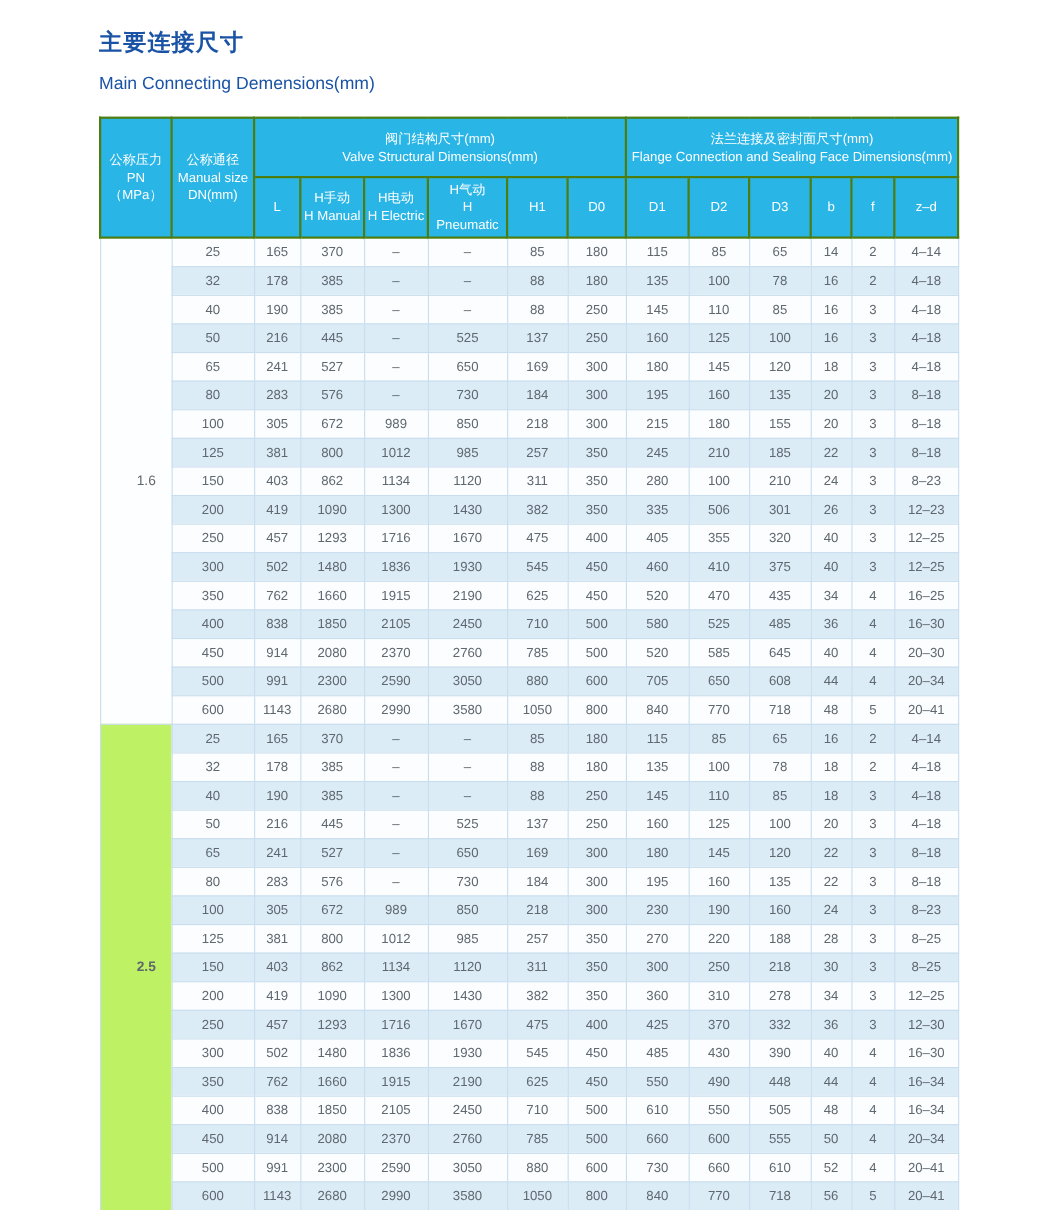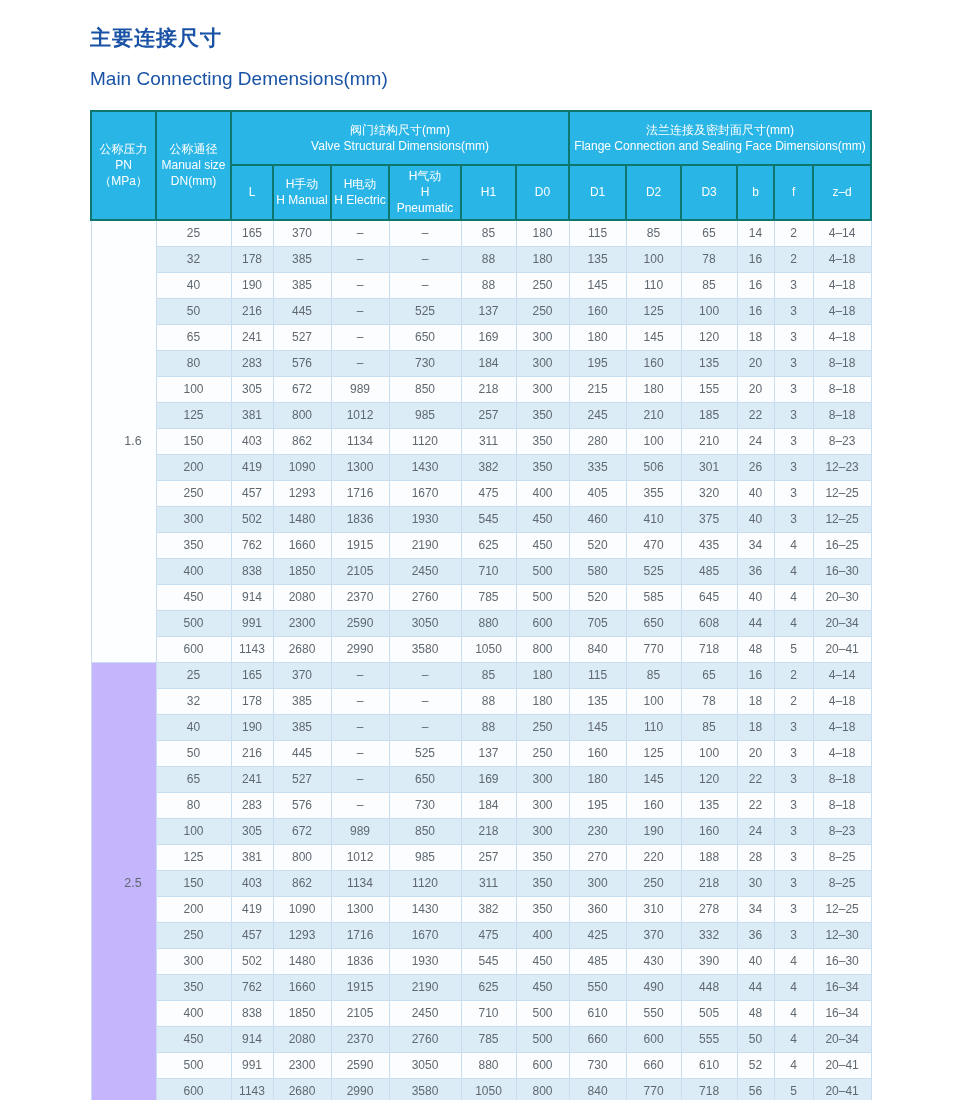--- a/index.html
+++ b/index.html
@@ -1,37 +1,37 @@
 <!DOCTYPE html>
 <html><head>
 <meta charset="utf-8">
 <style>
   html,body{margin:0;padding:0;background:#ffffff;}
   body{width:960px;height:1100px;font-family:"Liberation Sans",sans-serif;box-sizing:border-box;}
   .page{width:798px;box-sizing:border-box;padding:24px 90px 0 90px;}
   .title-zh{font-size:21px;font-weight:bold;color:#1a53a5;margin:0 0 6px 0;letter-spacing:1px;}
-  .title-en{font-size:19px;color:#1a53a5;margin:16px 0 20px 0;}
+  .title-en{font-size:16px;color:#1a53a5;margin:16px 0 20px 0;}
   table.spec{border-collapse:collapse;table-layout:fixed;width:780px;border:1px solid #a9c6d6;}
   table.spec thead th{
     background:#29b5e6;color:#ffffff;font-weight:normal;
-    border:2px solid #0f766e;font-size:12px;line-height:1.35;
+    border:2px solid #4d7c0f;font-size:12px;line-height:1.35;
     padding:2px 1px;text-align:center;vertical-align:middle;
   }
   table.spec thead tr.tier1 th{height:48px;}
   table.spec thead tr.tier2 th{height:42px;}
   table.spec thead th.span2{height:auto;}
   table.spec tbody td{
     border:1px solid #c8dded;color:#5f686f;font-size:12px;
     text-align:center;vertical-align:middle;height:25px;padding:0 1px;
     background:#fcfdff;
   }
   table.spec tbody tr.alt td{background:#dcecf7;}
   table.spec tbody td.pn-cell{font-size:12.5px;color:#5f686f;padding-left:20px;}
   table.spec tbody td.pn-cell.pn-a{background:#fdfeff;}
-  table.spec tbody td.pn-cell.pn-b{background:#c4b5fd;}
+  table.spec tbody td.pn-cell.pn-b{background:#bef264;font-weight:bold;}
 </style>
 </head>
 <body>
 
 <div class="page">
   <h1 class="title-zh">主要连接尺寸</h1>
   <div class="title-en">Main Connecting Demensions(mm)</div>
 
   <table class="spec">
     <colgroup>

